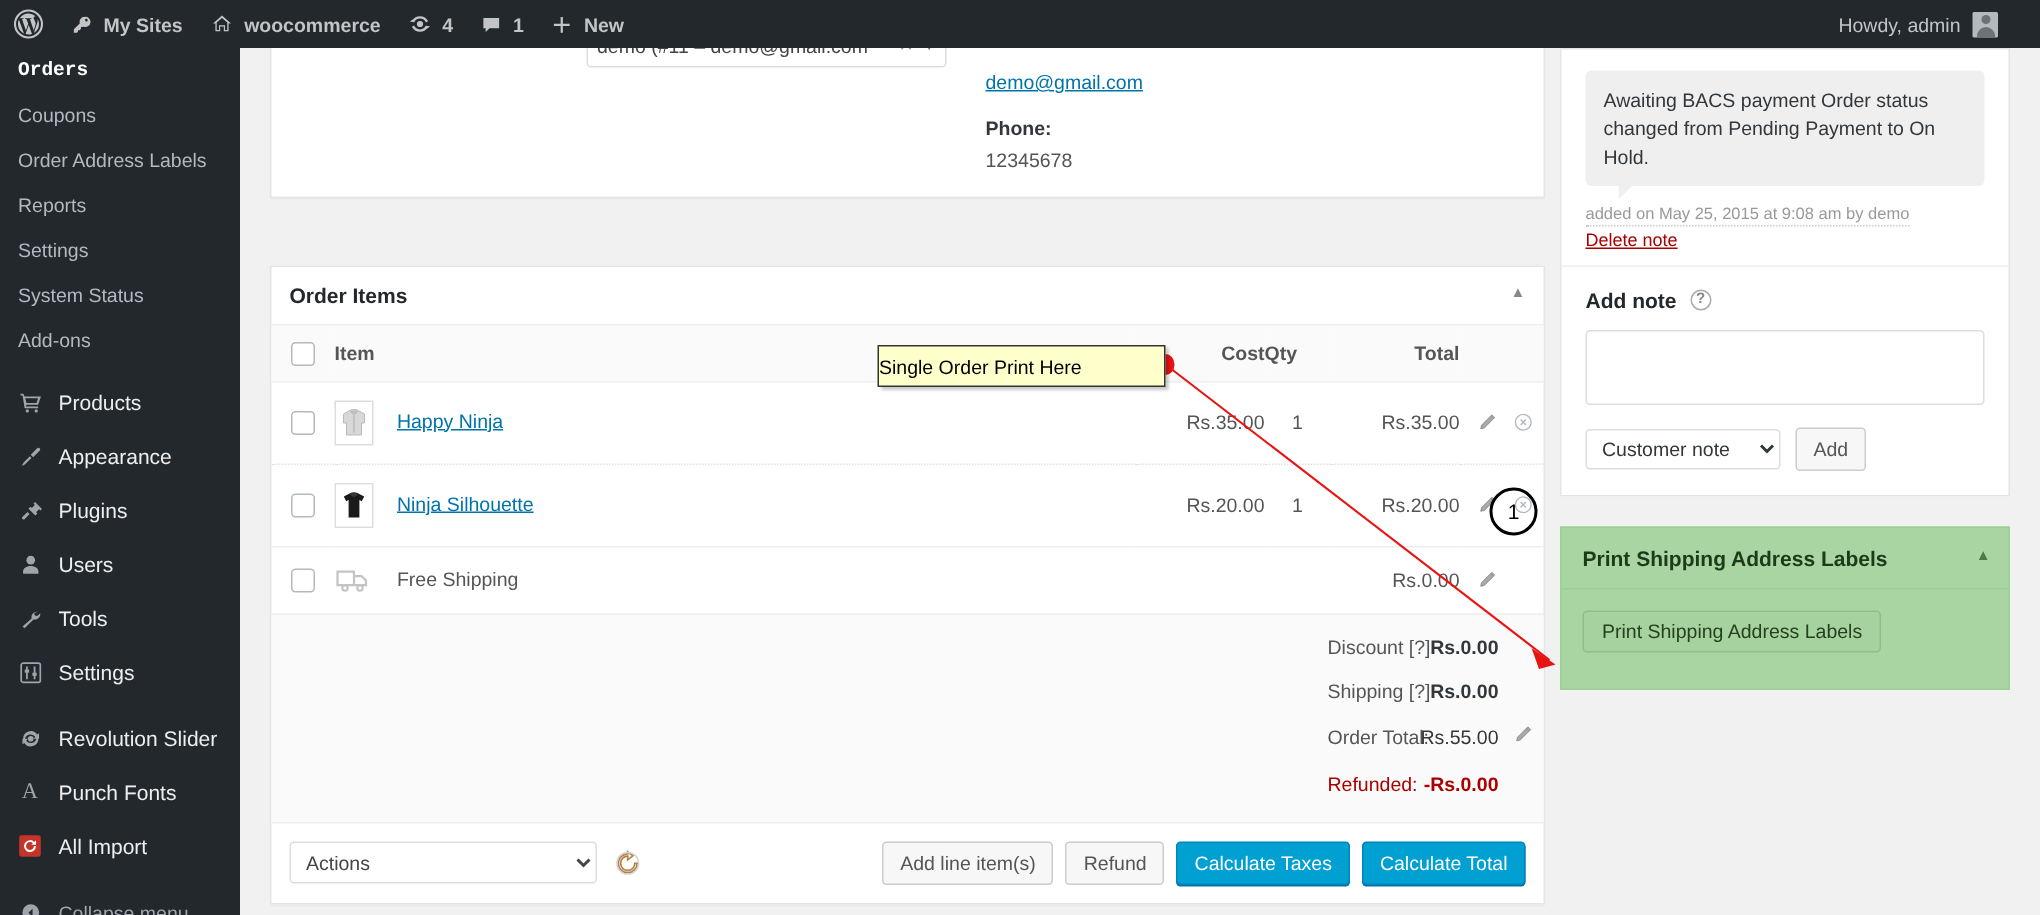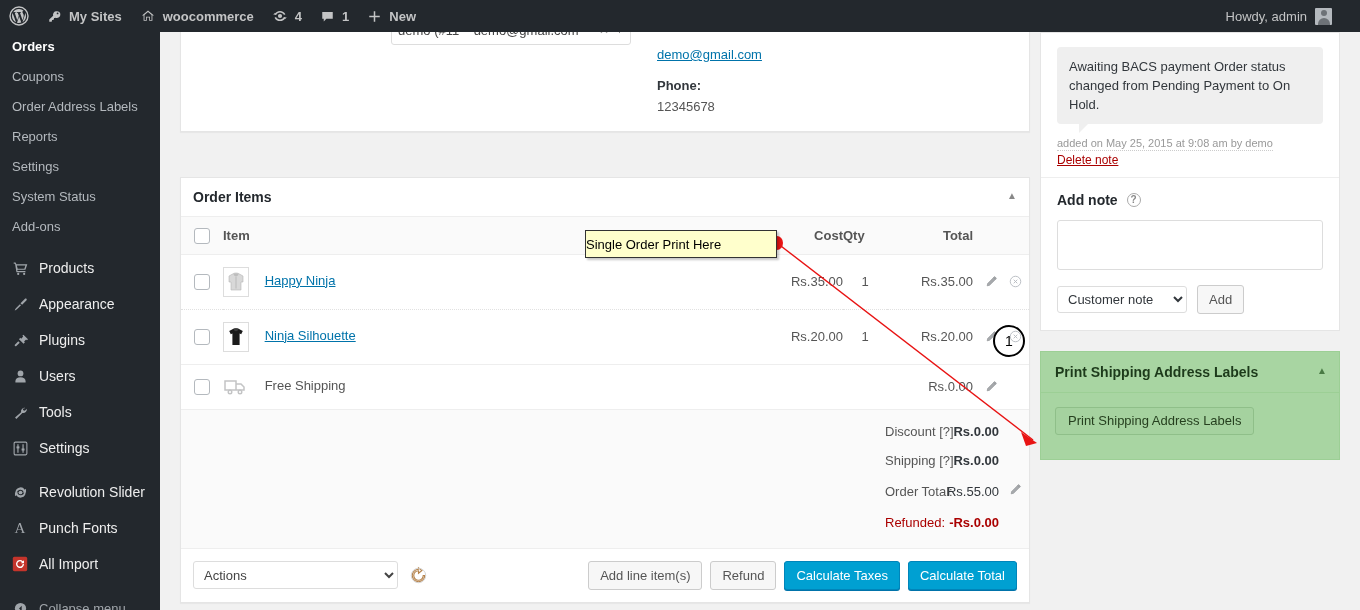--- a/index.html
+++ b/index.html
@@ -49,21 +49,21 @@
   #sidebar {
     position: absolute; top: 32px; left: 0;
     width: 160px; height: 578px;
     background: #23282d;
     z-index: 40;
   }
   .menu-sub {
     display: block; padding: 6px 0 6px 12px;
     color: #b4b9be; font-size: 13px; line-height: 18px;
   }
-  .menu-sub.current { color: #fff; font-weight: 600; }
+  .menu-sub.current { color: #fff; font-weight: 600; font-family: Liberation Mono, monospace; }
   .menu-top {
     display: flex; align-items: center;
     padding: 8px 0 8px 10px;
     color: #eee; font-size: 14px; line-height: 18px;
   }
   .menu-top .m-ico {
     width: 20px; min-width: 20px; height: 20px; margin-right: 9px;
     display: inline-flex; align-items: center; justify-content: center;
     color: #a0a5aa;
   }

